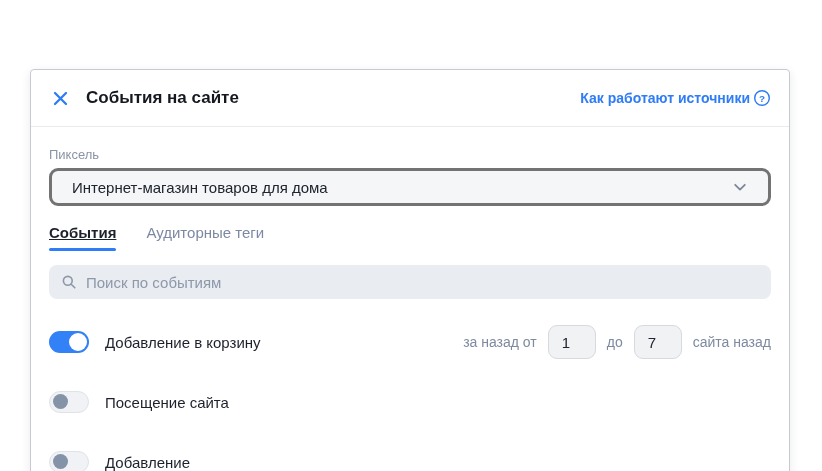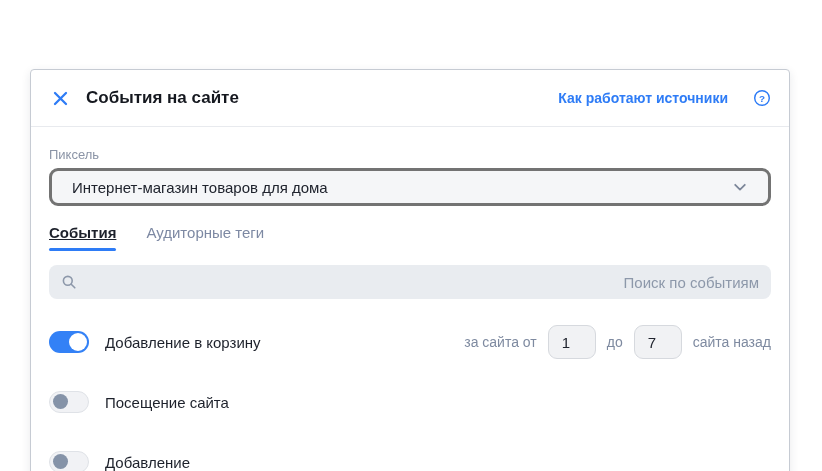--- a/index.html
+++ b/index.html
@@ -12,21 +12,21 @@
     overflow: hidden;
     margin-top: 46px;
   }
   .dialog-header {
     display: flex; align-items: center; height: 57px; padding: 0 18px;
     border-bottom: 1px solid #e8eaee;
   }
   .icon-btn { display: inline-flex; align-items: center; justify-content: center;
     width: 22px; height: 22px; cursor: pointer; flex: none; }
   .dialog-title { margin-left: 15px; font-size: 17px; font-weight: 700; color: #15181f; }
-  .help-link { margin-left: auto; display: inline-flex; align-items: center; gap: 25px;
+  .help-link { margin-left: auto; display: inline-flex; align-items: center; gap: 3px;
     color: #2e7cf6; font-size: 14px; font-weight: 700; cursor: pointer; }
   .dialog-body { padding: 0 18px 14px 18px; }
 
   .field-label { margin-top: 20px; font-size: 13px; color: #8b94a6; }
   .select {
     margin-top: 6px; height: 38px; display: flex; align-items: center;
     padding: 0 20px; background: #f5f6f8; border: 3px solid #737373;
     border-radius: 9px; cursor: pointer; gap: 30px;
   }
   .select-value { flex: 1; font-size: 15px; color: #20242e;
@@ -37,21 +37,21 @@
     color: #7d89a3; cursor: pointer; }
   .tab.active { color: #1d212b; font-weight: 700; text-decoration: underline; }
   .tab.active::after { content: ""; position: absolute; left: 0; right: 0; bottom: 0;
     height: 3px; background: #2e7cf6; border-radius: 2px; }
 
   .search {
     margin-top: 14px; height: 34px; display: flex; align-items: center; gap: 9px;
     padding: 0 12px; background: #e9ecf0; border-radius: 8px;
   }
   .search input { flex: 1; border: none; outline: none; background: transparent;
-    font-size: 15px; color: #20242e; font-family: inherit; text-align: right; }
+    font-size: 15px; color: #20242e; font-family: inherit; }
   .search input::placeholder { color: #8d98aa; }
 
   .event-row { margin-top: 26px; display: flex; align-items: center; height: 34px; }
   .toggle { position: relative; width: 40px; height: 22px; border-radius: 11px;
     cursor: pointer; flex: none; }
   .toggle.on { background: #3381f6; }
   .toggle.on .knob { position: absolute; top: 2px; right: 2px; width: 18px; height: 18px;
     border-radius: 50%; background: #ffffff; }
   .toggle:not(.on) { background: #f1f2f5; border: 1px solid #dfe2e7; }
   .toggle:not(.on) .knob { position: absolute; top: 2px; left: 3px; width: 15px; height: 15px;
@@ -113,21 +113,21 @@
       </svg>
       <input type="text" placeholder="Поиск по событиям" style="">
     </div>
 
     <div class="event-row">
       <div class="toggle on">
         <span class="knob"></span>
       </div>
       <span class="event-label">Добавление в корзину</span>
       <div class="period">
-        <span>за сайта от</span>
+        <span>за назад от</span>
         <input type="text" value="1" style="">
         <span>до</span>
         <input type="text" value="7" style="">
         <span>сайта назад</span>
       </div>
     </div>
 
     <div class="event-row">
       <div class="toggle">
         <span class="knob"></span>

